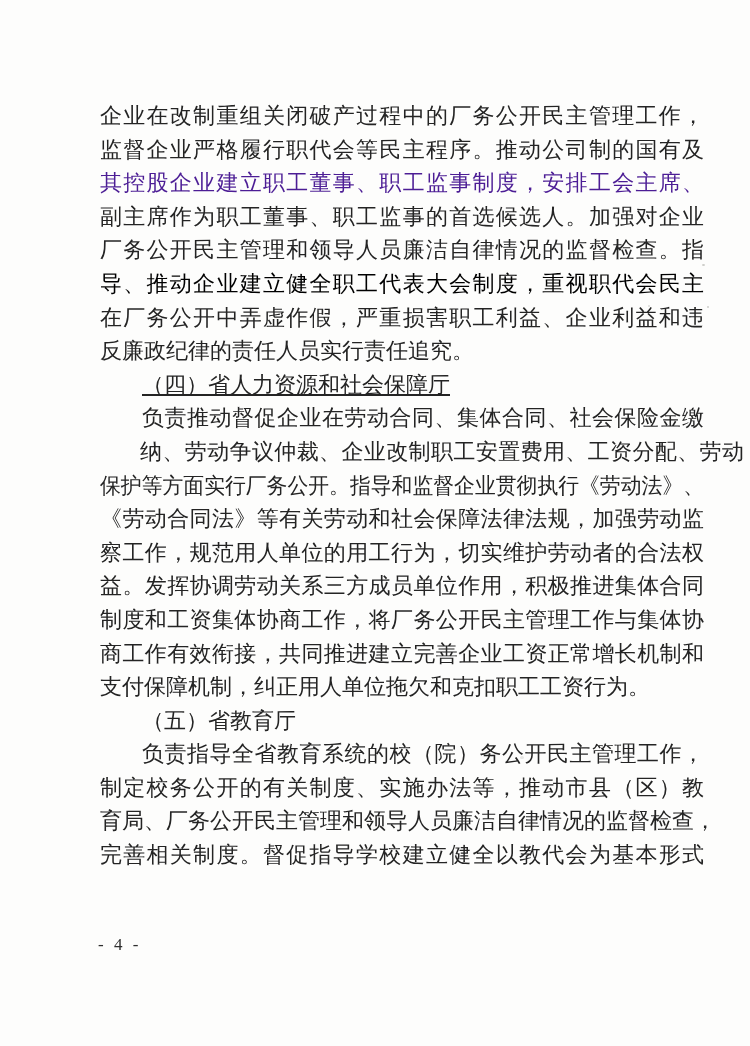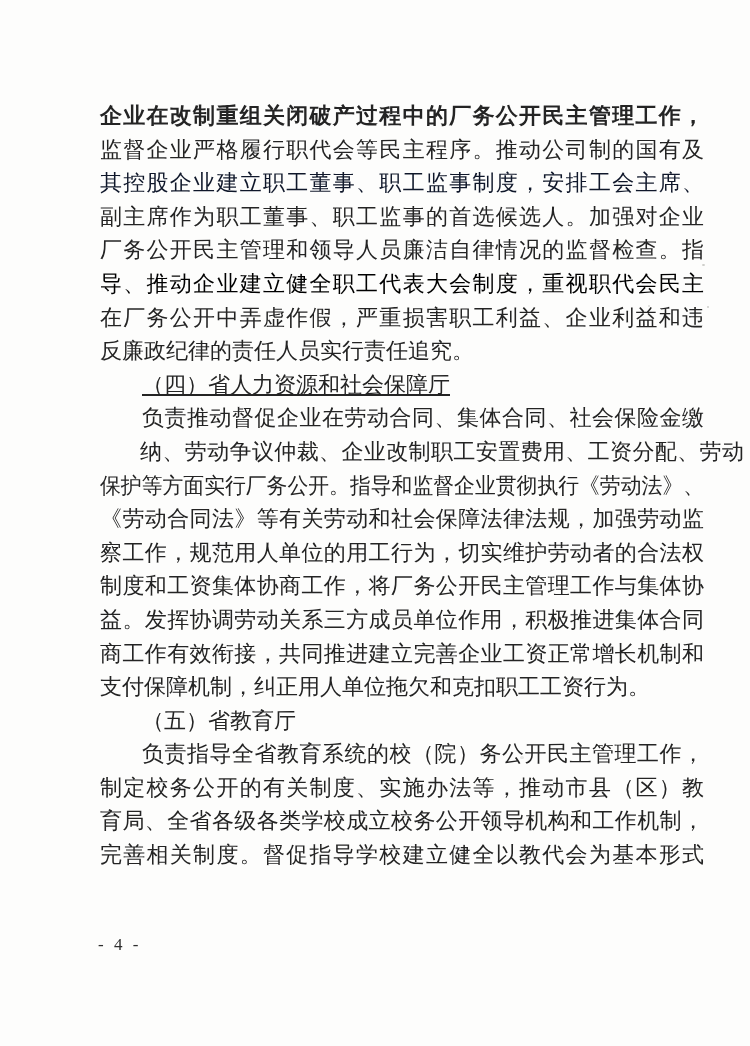--- a/index.html
+++ b/index.html
@@ -60,42 +60,42 @@
   .speck.s1 { left: 702px; top: 264px; }
   .speck.s2 { left: 707px; top: 306px; width: 2px; }
   .speck.s3 { left: 648px; top: 305px; width: 2px; height: 2px; opacity: 0.5; }
   .speck.s4 { left: 520px; top: 756px; width: 4px; height: 3px; opacity: 0.35; }
 </style>
 </head>
 <body>
 
 <div class="page" style="background: rgb(253, 253, 252);">
   <div class="text-block" id="text-block">
-      <div class="line fill" style="color: rgb(36, 36, 36); font-weight: bold;">企业在改制重组关闭破产过程中的厂务公开民主管理工作，</div>
+      <div class="line fill" style="color: rgb(36, 36, 36);">企业在改制重组关闭破产过程中的厂务公开民主管理工作，</div>
       <div class="line fill" style="color: rgb(36, 36, 36);">监督企业严格履行职代会等民主程序。推动公司制的国有及</div>
-      <div class="line fill" style="color: #0f172a;">其控股企业建立职工董事、职工监事制度，安排工会主席、</div>
+      <div class="line fill" style="color: #4c1d95;">其控股企业建立职工董事、职工监事制度，安排工会主席、</div>
       <div class="line fill" style="color: rgb(36, 36, 36);">副主席作为职工董事、职工监事的首选候选人。加强对企业</div>
       <div class="line fill" style="color: rgb(36, 36, 36);">厂务公开民主管理和领导人员廉洁自律情况的监督检查。指</div>
       <div class="line fill" style="color: #000000;">导、推动企业建立健全职工代表大会制度，重视职代会民主</div>
       <div class="line fill" style="color: rgb(36, 36, 36);">在厂务公开中弄虚作假，严重损害职工利益、企业利益和违</div>
       <div class="line" style="color: rgb(36, 36, 36);">反廉政纪律的责任人员实行责任追究。</div>
       <div class="line indent" style="color: rgb(36, 36, 36); text-decoration: underline;">（四）省人力资源和社会保障厅</div>
       <div class="line fill indent" style="color: rgb(36, 36, 36);">负责推动督促企业在劳动合同、集体合同、社会保险金缴</div>
       <div class="line fill" style="color: rgb(36, 36, 36); margin-left: 40px;">纳、劳动争议仲裁、企业改制职工安置费用、工资分配、劳动</div>
       <div class="line fill" style="color: rgb(36, 36, 36); transform-origin: left center; transform: scaleX(0.946708);">保护等方面实行厂务公开。指导和监督企业贯彻执行《劳动法》、</div>
       <div class="line fill" style="color: rgb(36, 36, 36);">《劳动合同法》等有关劳动和社会保障法律法规，加强劳动监</div>
       <div class="line fill" style="color: rgb(36, 36, 36);">察工作，规范用人单位的用工行为，切实维护劳动者的合法权</div>
+      <div class="line fill" style="color: rgb(36, 36, 36);">益。发挥协调劳动关系三方成员单位作用，积极推进集体合同</div>
       <div class="line fill" style="color: rgb(36, 36, 36);">制度和工资集体协商工作，将厂务公开民主管理工作与集体协</div>
-      <div class="line fill" style="color: rgb(36, 36, 36);">益。发挥协调劳动关系三方成员单位作用，积极推进集体合同</div>
       <div class="line fill" style="color: rgb(36, 36, 36);">商工作有效衔接，共同推进建立完善企业工资正常增长机制和</div>
       <div class="line" style="color: rgb(36, 36, 36);">支付保障机制，纠正用人单位拖欠和克扣职工工资行为。</div>
       <div class="line indent" style="color: rgb(36, 36, 36);">（五）省教育厅</div>
       <div class="line fill indent" style="color: rgb(36, 36, 36);">负责指导全省教育系统的校（院）务公开民主管理工作，</div>
       <div class="line fill" style="color: rgb(36, 36, 36);">制定校务公开的有关制度、实施办法等，推动市县（区）教</div>
-      <div class="line fill" style="color: rgb(36, 36, 36);">育局、全省各级各类学校成立校务公开领导机构和工作机制，</div>
+      <div class="line fill" style="color: rgb(36, 36, 36);">育局、厂务公开民主管理和领导人员廉洁自律情况的监督检查，</div>
       <div class="line fill" style="color: rgb(36, 36, 36);">完善相关制度。督促指导学校建立健全以教代会为基本形式</div>
     </div>
   <div class="page-number">- 4 -</div>
   <div class="speck s1"></div>
   <div class="speck s2"></div>
   <div class="speck s3"></div>
   <div class="speck s4"></div>
 </div>
 
 </body></html>

